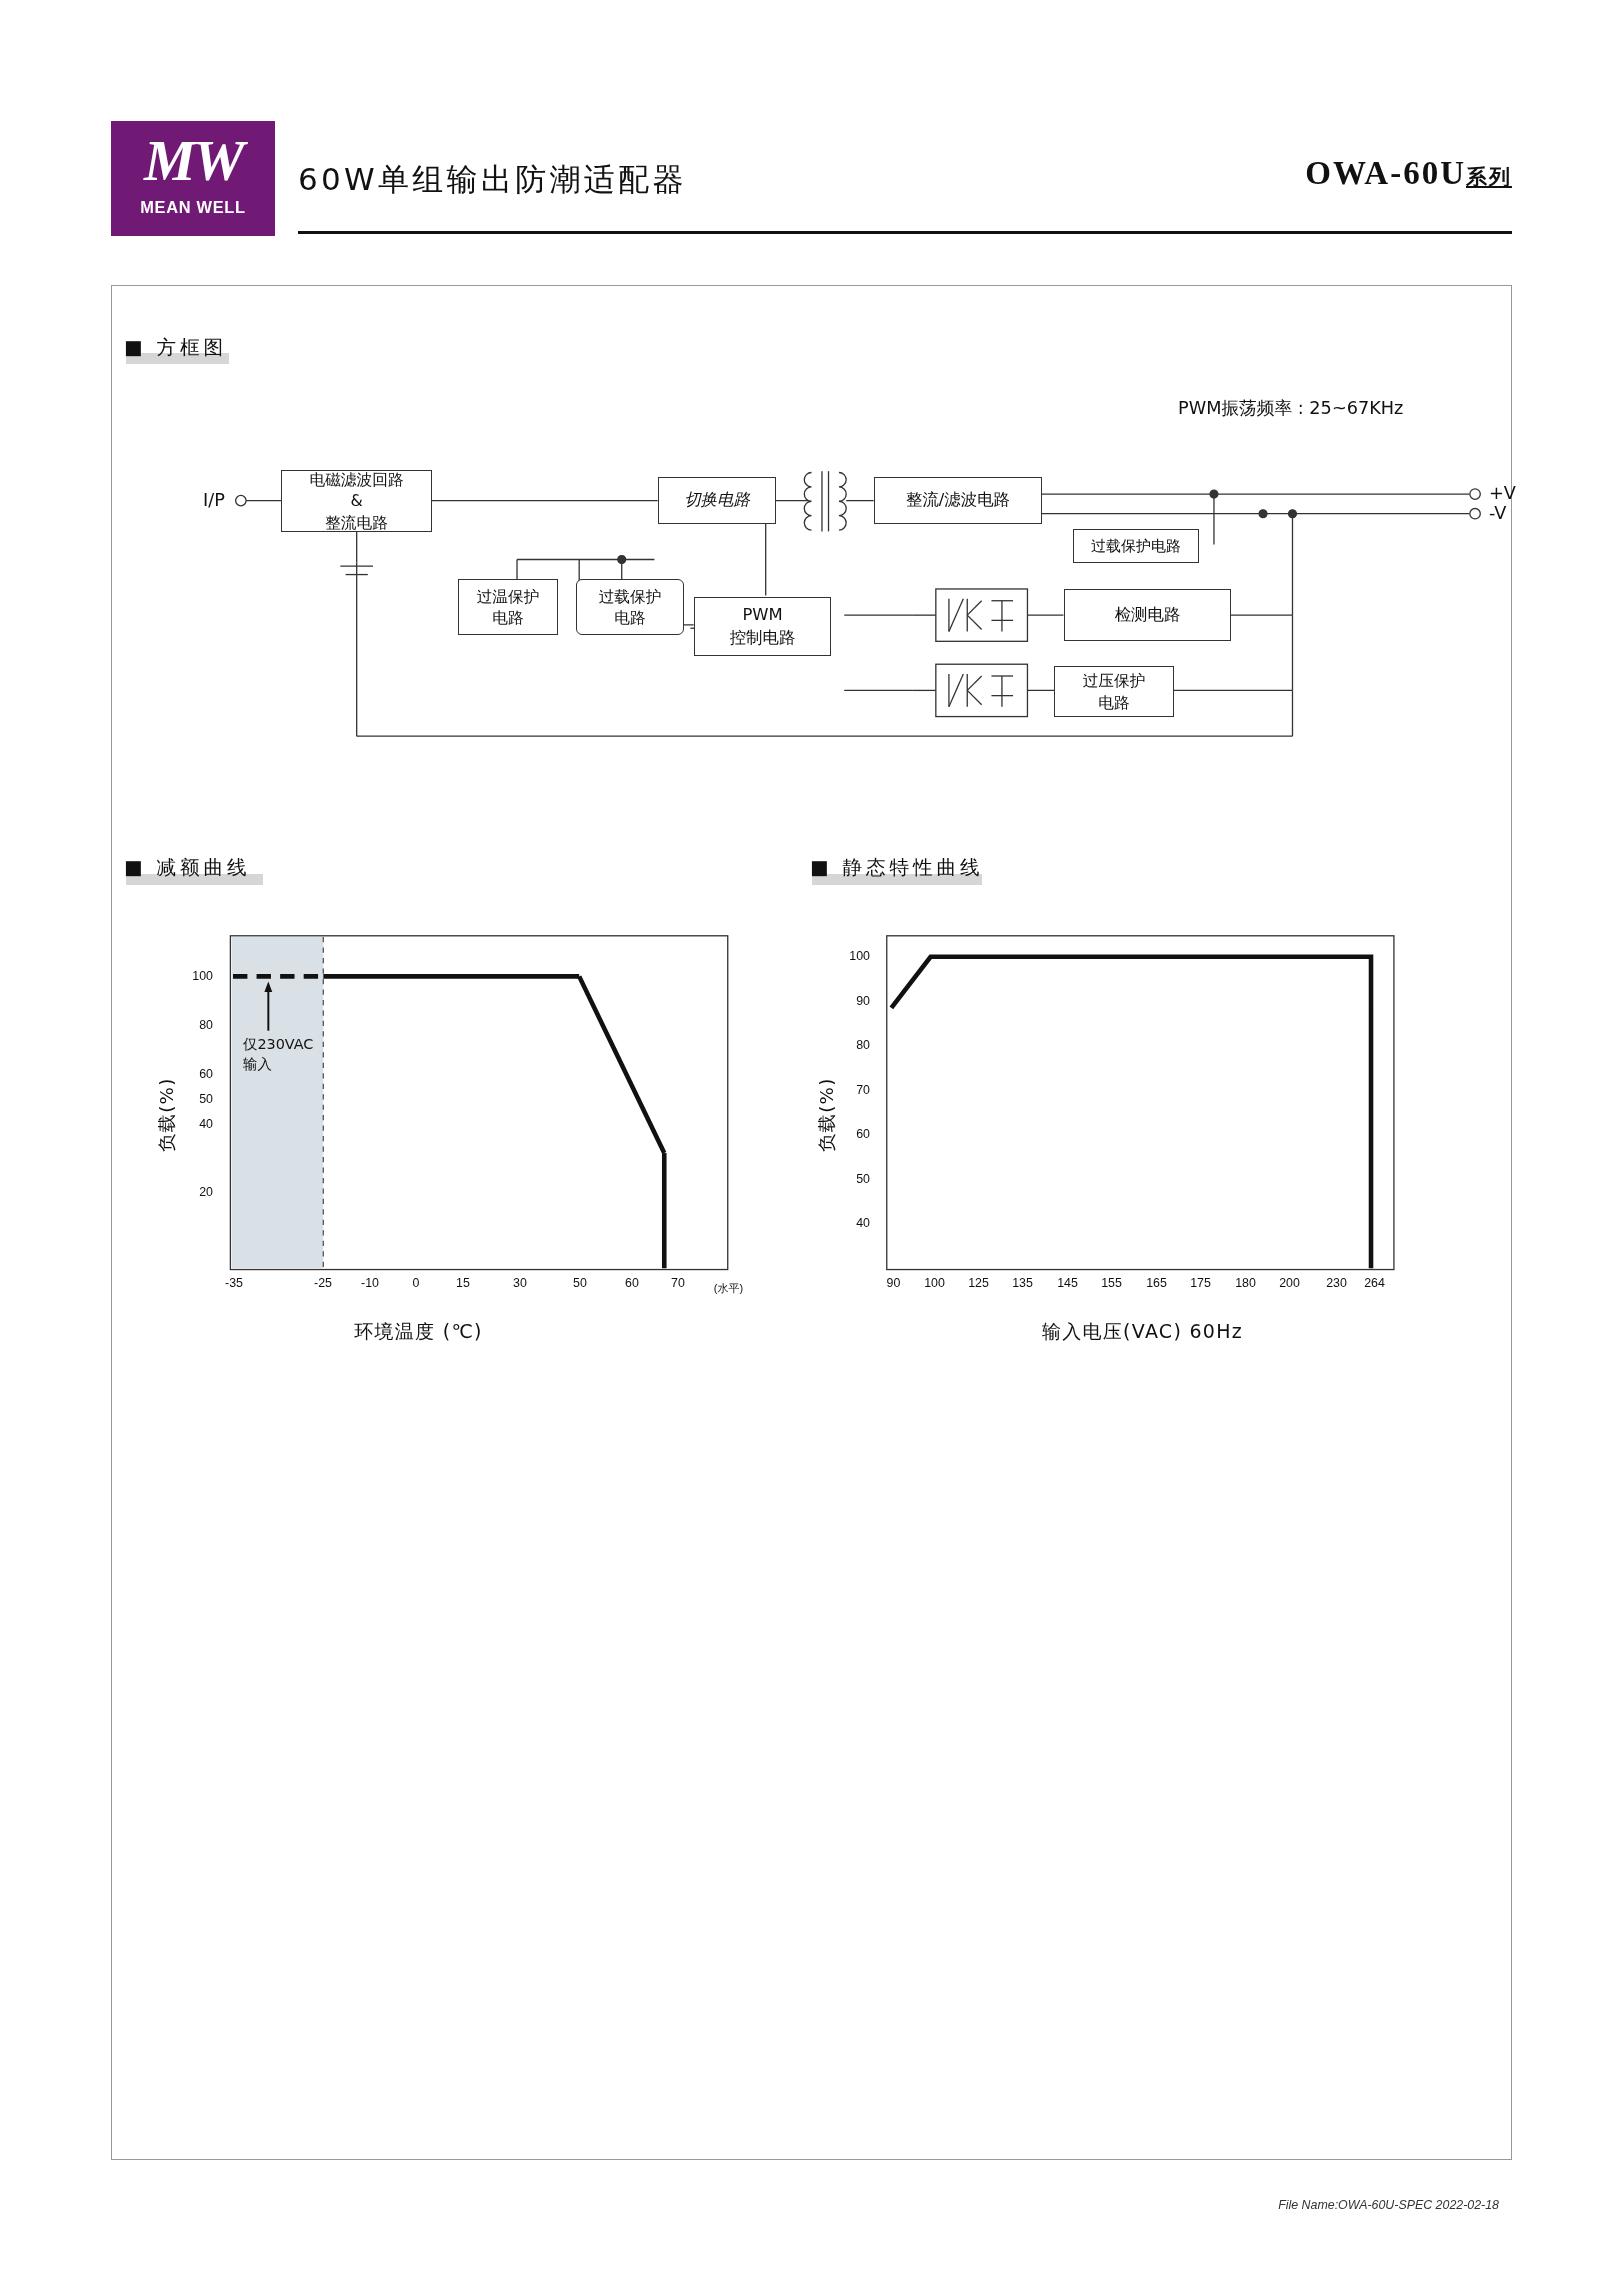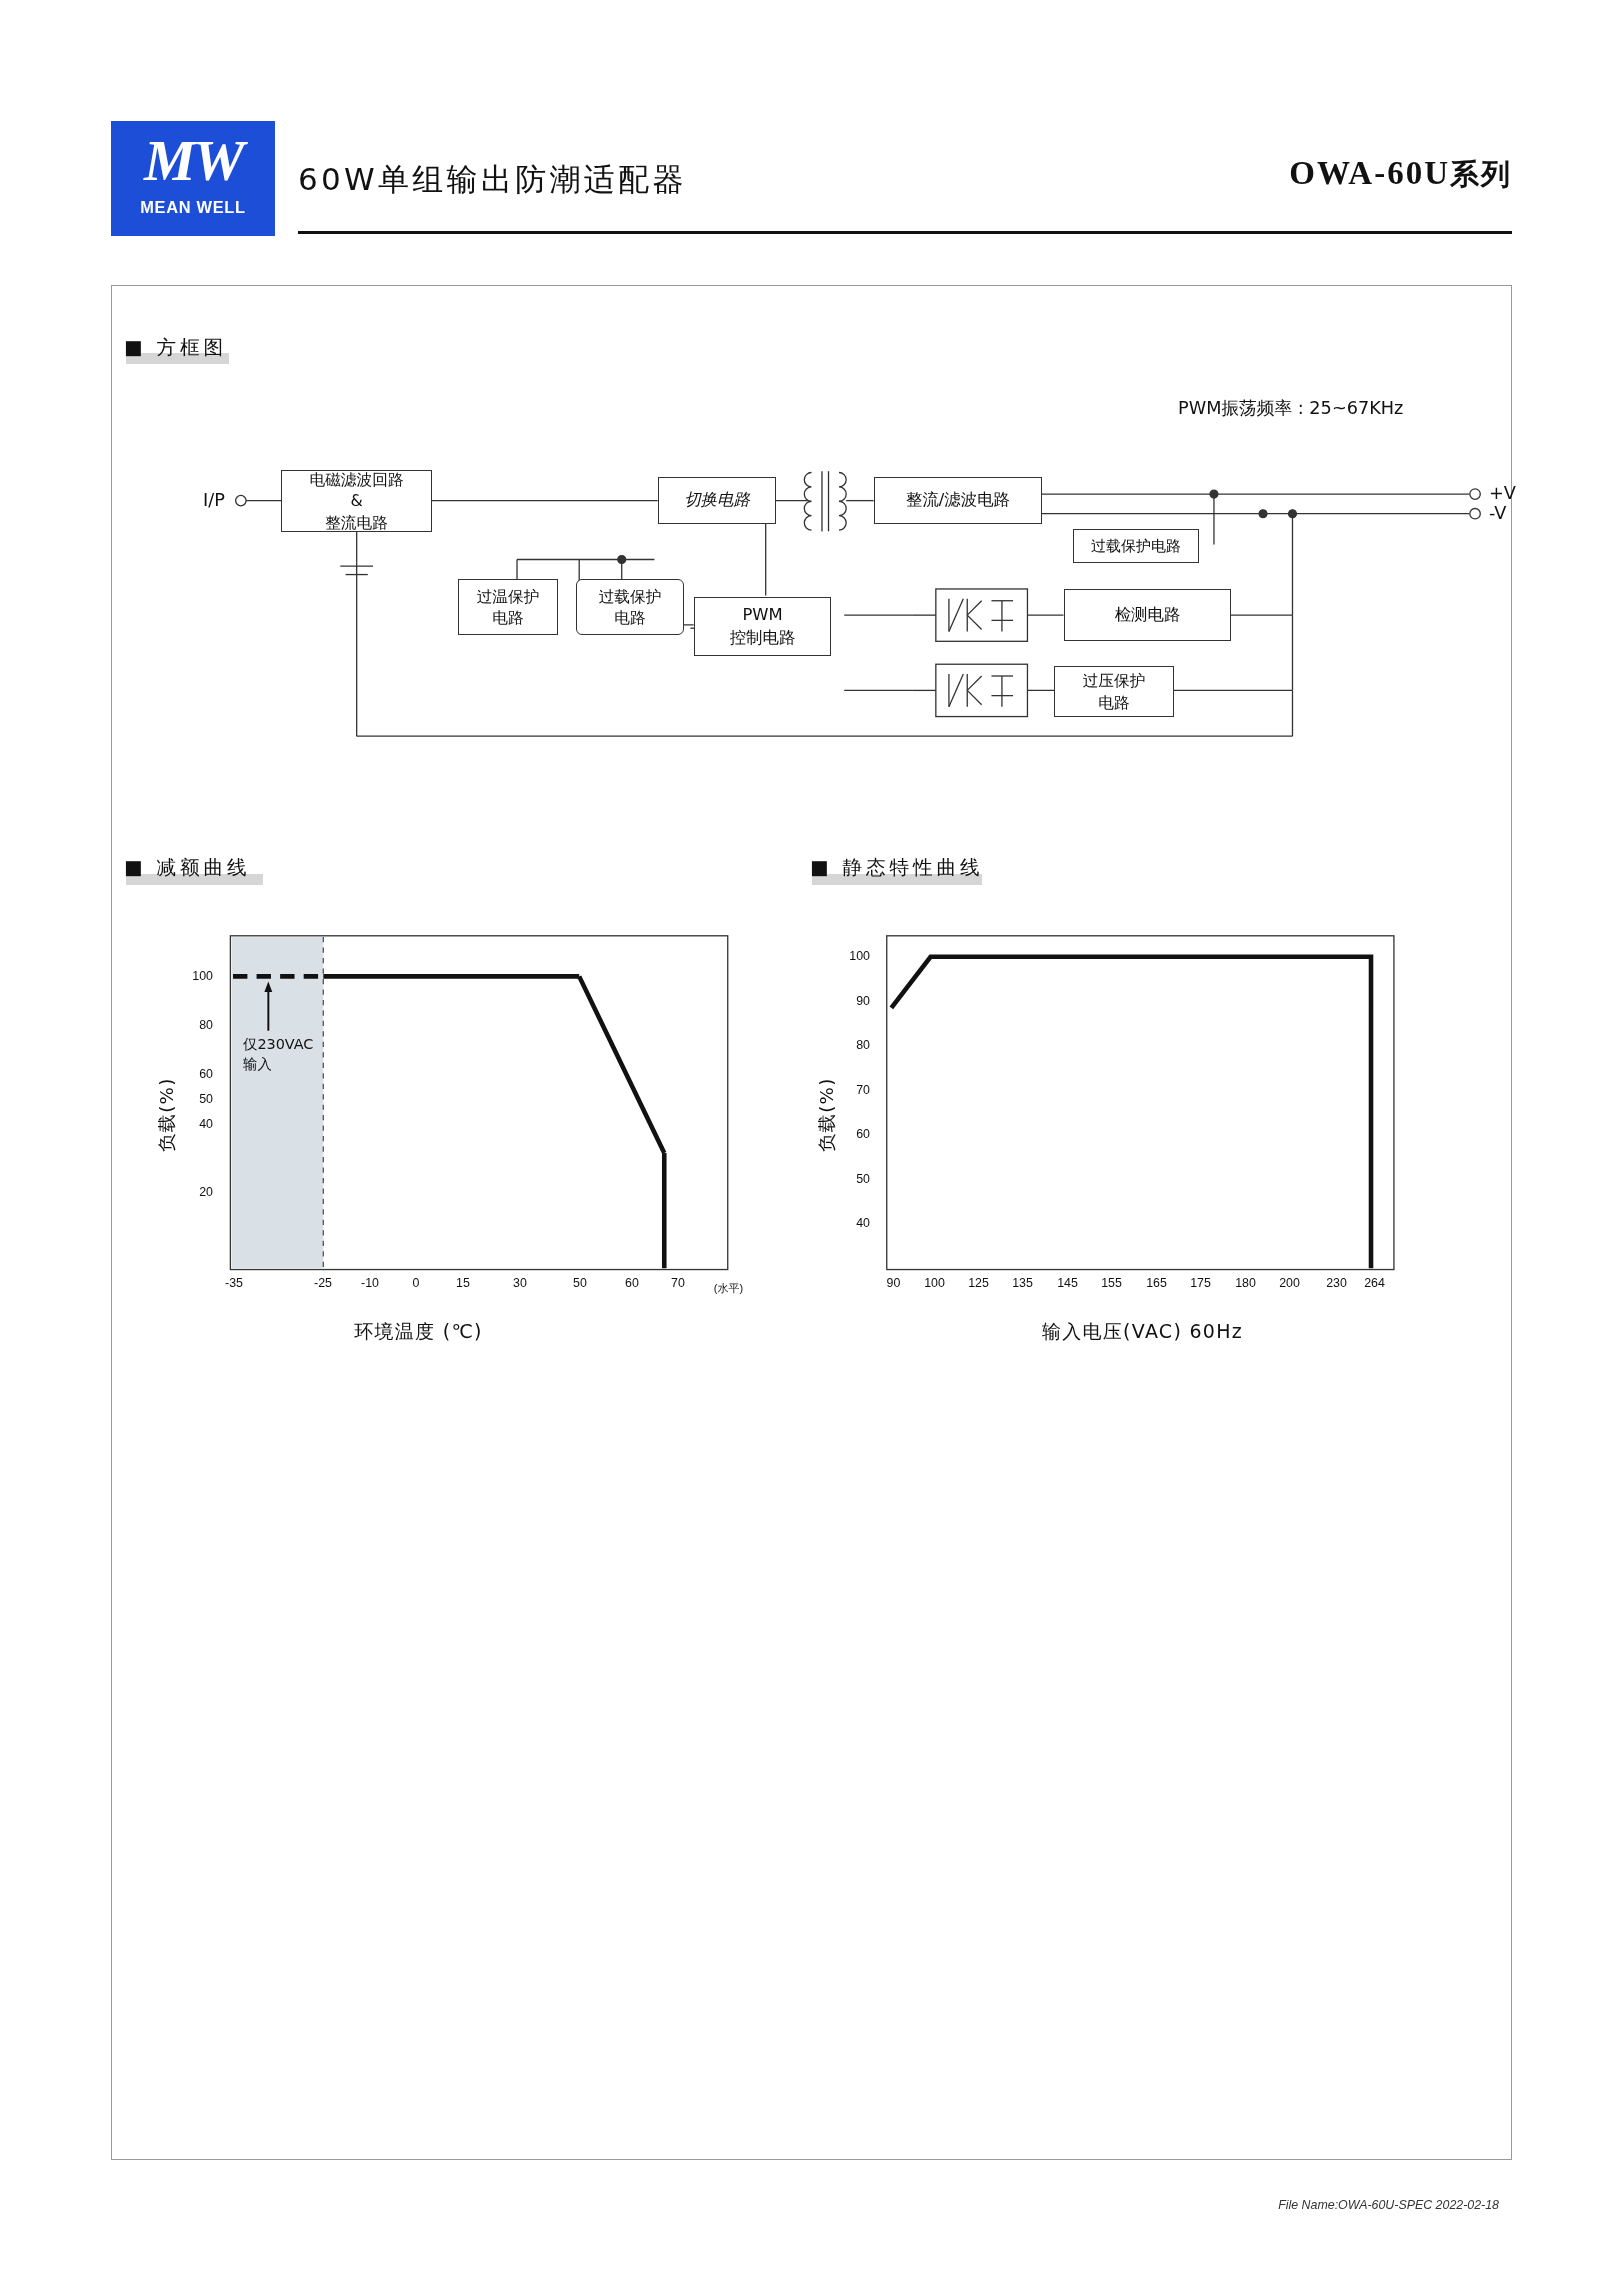--- a/index.html
+++ b/index.html
@@ -9,21 +9,21 @@
     font-family:"Liberation Sans", sans-serif;
     color:#111;
     position:relative;
   }
   .page { position:absolute; left:0; top:0; width:1623px; height:2295px; }
 
   
   .header { position:absolute; left:111px; top:121px; width:1401px; height:118px; }
   .logo {
     position:absolute; left:0; top:0; width:164px; height:115px;
-    background:#1d4ed8; color:#fff;
+    background:#701a75; color:#fff;
   }
   .logo .mw {
     position:absolute; left:0; top:6.5px; width:164px; text-align:center;
     font-family:"Liberation Serif", serif; font-weight:bold; font-style:italic;
     font-size:58px; letter-spacing:-2.6px; line-height:65px;
   }
   .logo .mwtext {
     position:absolute; left:0; top:77px; width:164px; text-align:center;
     font-size:16.4px; font-weight:bold; letter-spacing:0.7px;
   }
@@ -31,21 +31,21 @@
     position:absolute; left:187px; top:38px;
     font-size:31px; letter-spacing:3.3px; color:#111;
     font-family:"DejaVu Sans", sans-serif;
   }
   .title-series {
     position:absolute; right:0; top:34px;
     font-size:33px; font-weight:bold; letter-spacing:2px; color:#111;
     font-family:"Liberation Serif", serif;
     white-space:nowrap;
   }
-  .title-series .cn { font-family:"DejaVu Sans", sans-serif; font-size:29px; font-weight:bold; }
+  .title-series .cn { font-family:"DejaVu Sans", sans-serif; font-size:21px; font-weight:bold;text-decoration:underline; }
   .header-rule {
     position:absolute; left:187px; top:110px; width:1214px; height:2.6px; background:#111;
   }
 
   
   .frame {
     position:absolute; left:111px; top:285px; width:1401px; height:1875px;
     border:1.3px solid #999;
     box-sizing:border-box;
   }

